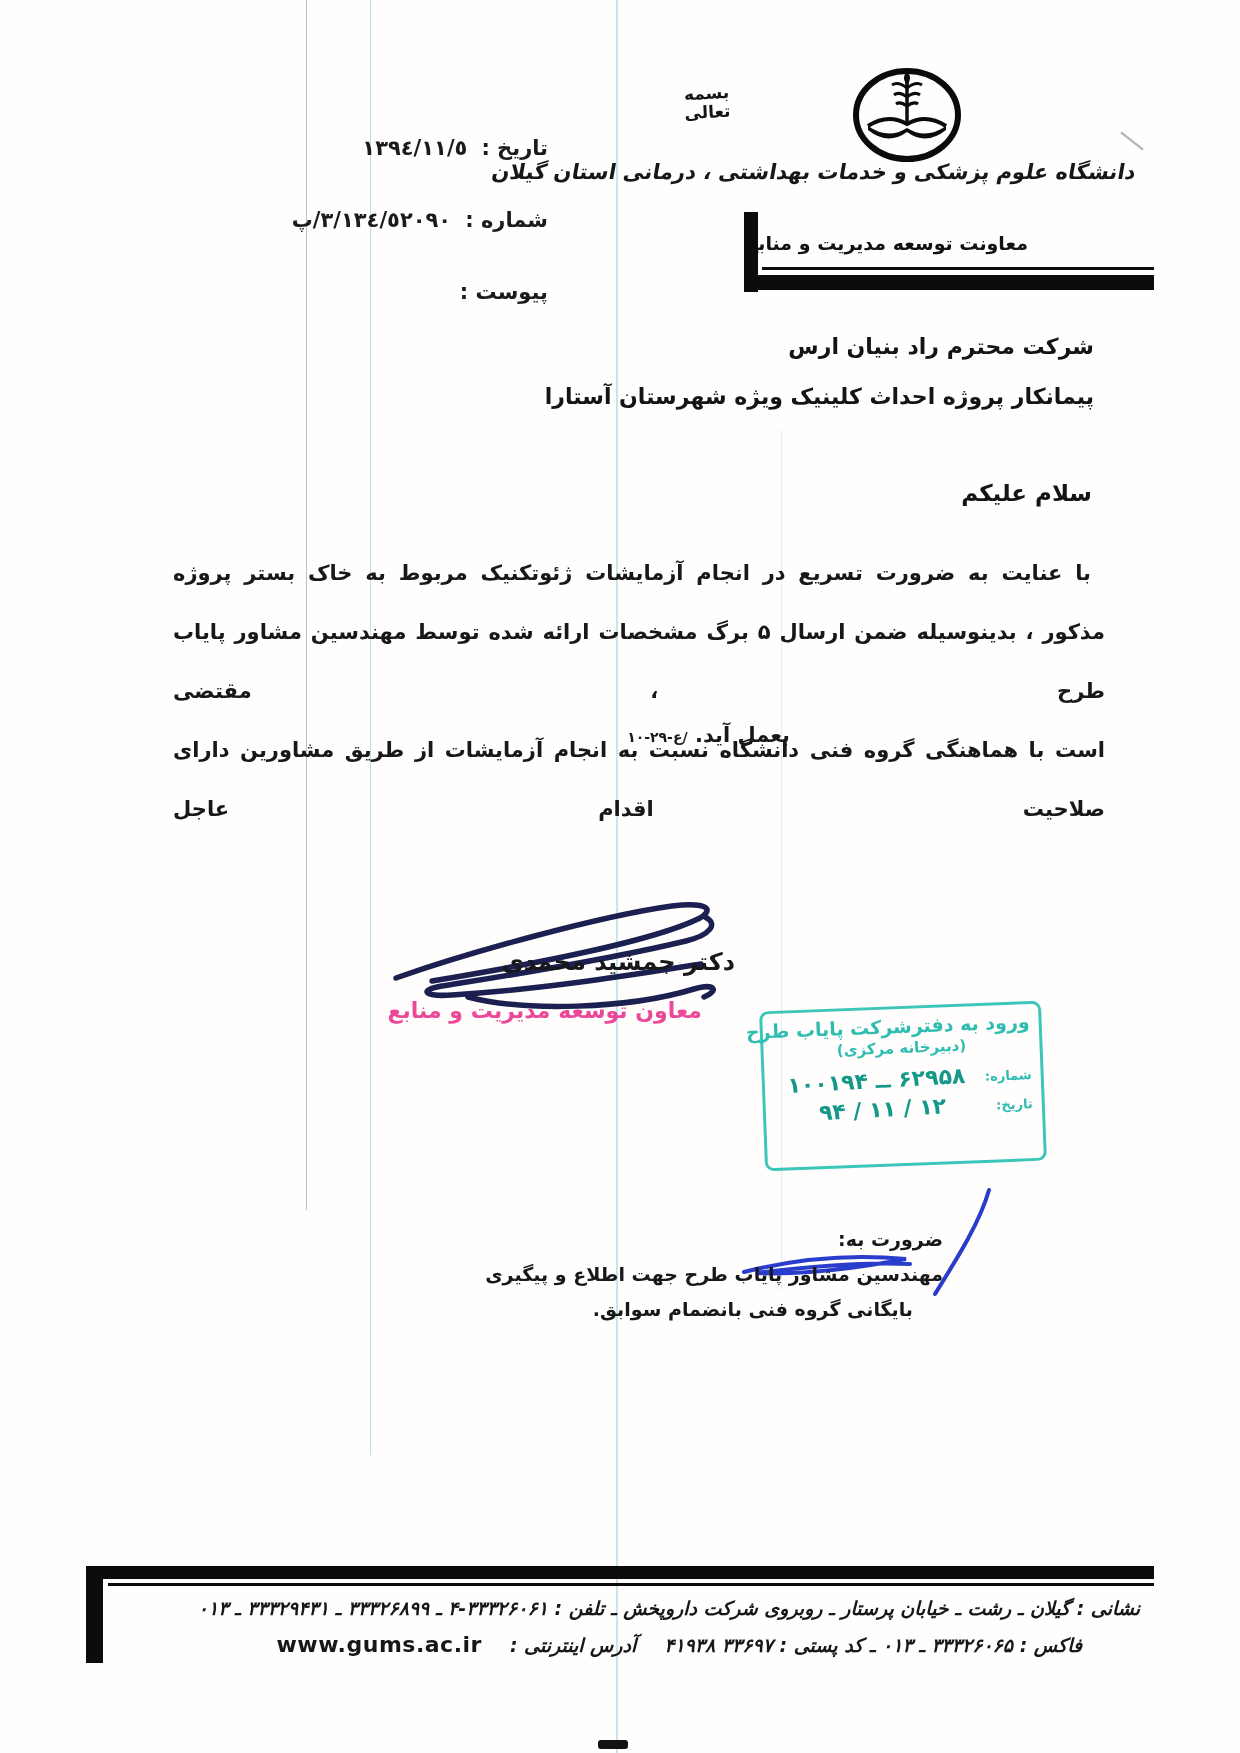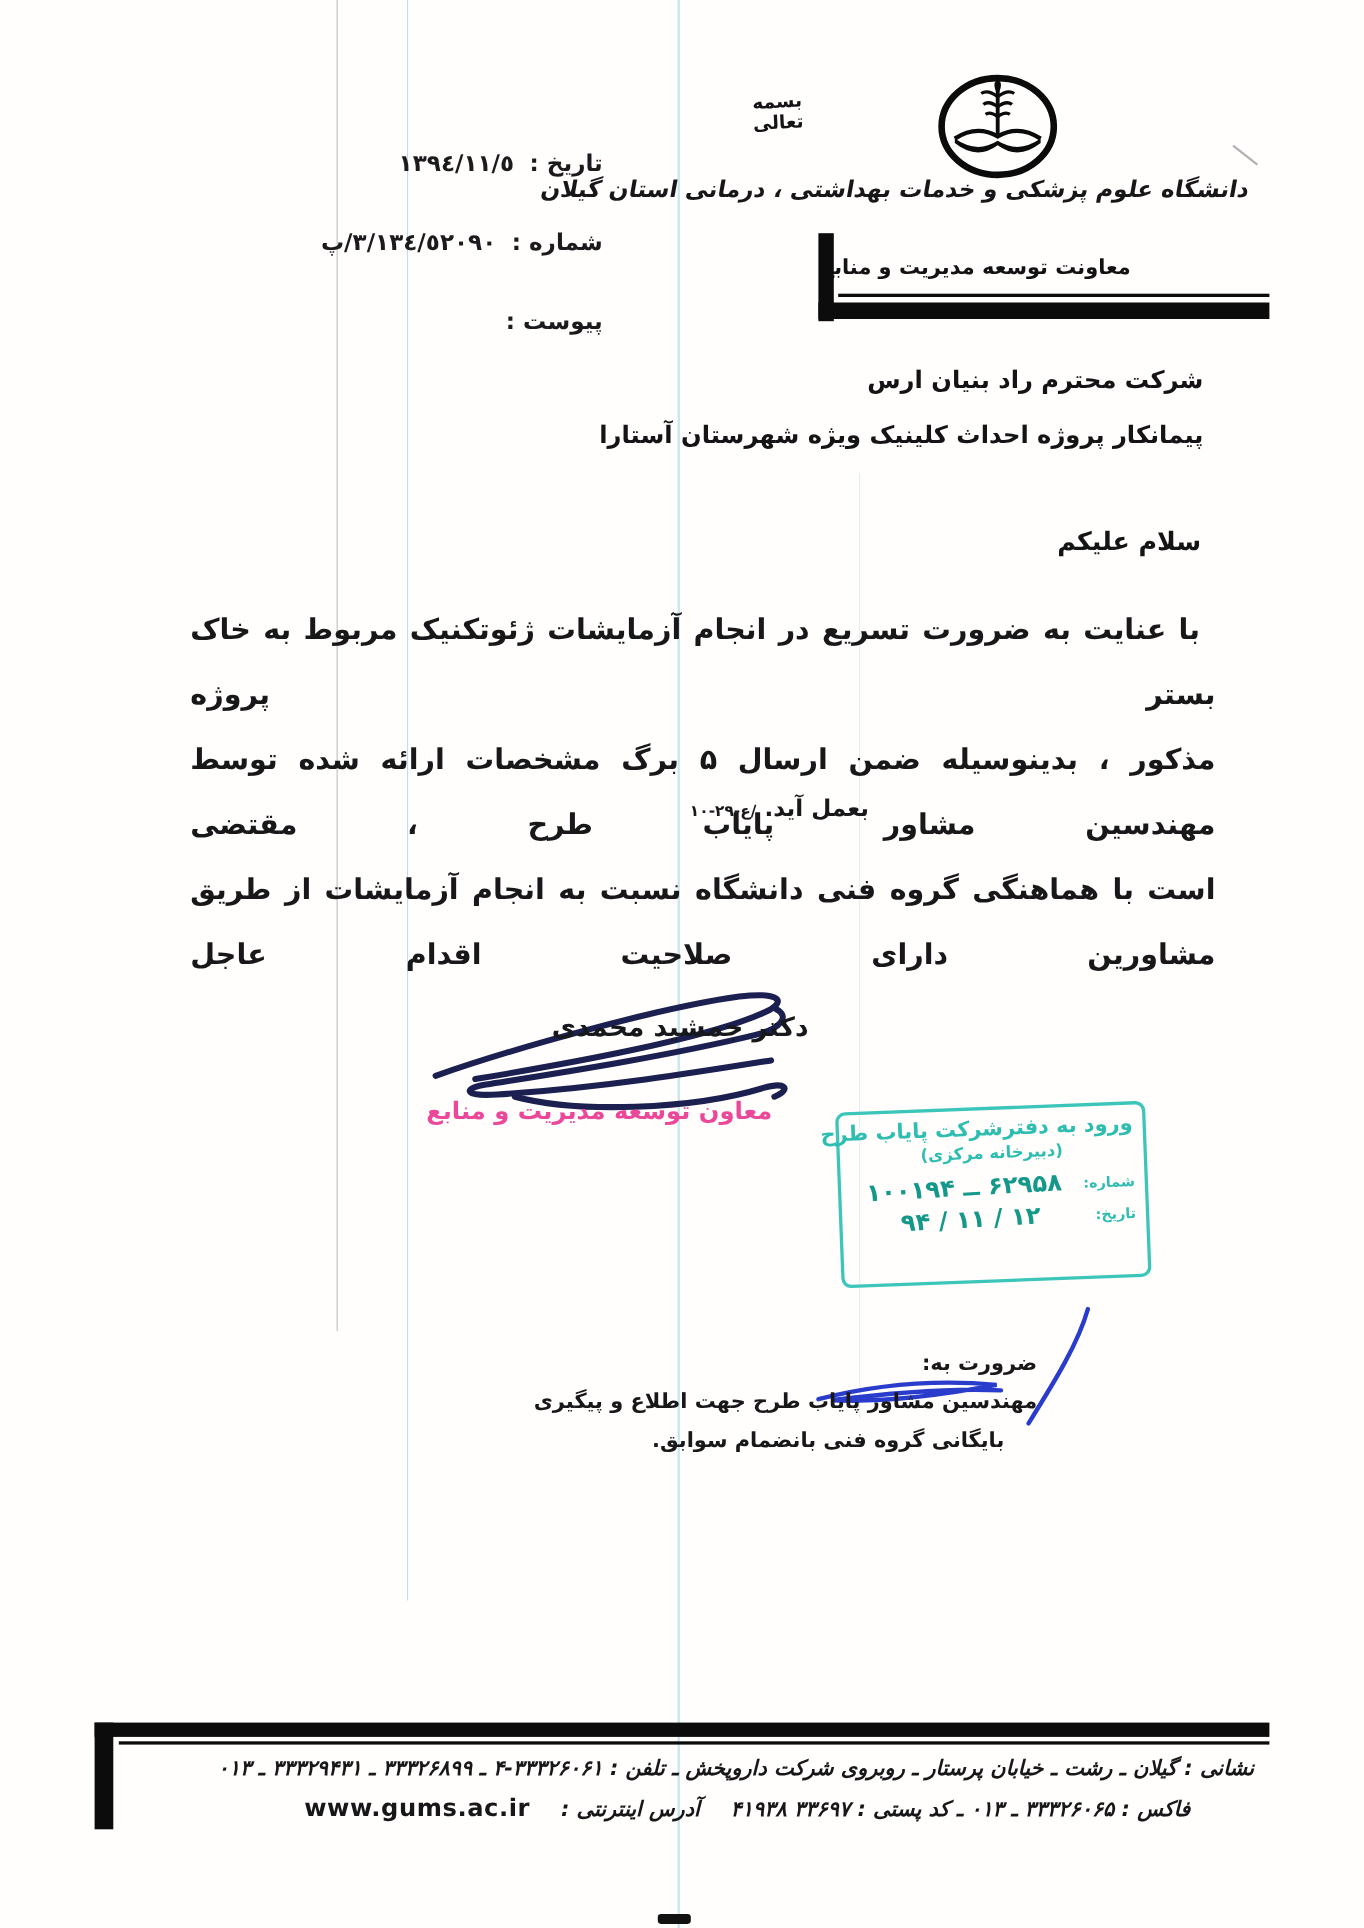--- a/index.html
+++ b/index.html
@@ -36,27 +36,27 @@
 
   .bar { background:#0c0c0c; position:absolute; }
   .hbar-v  { left:744px; top:212px; width:14px; height:80px; }
   .hbar-th { left:762px; top:267px; width:392px; height:3px; }
   .hbar-h  { left:744px; top:275px; width:410px; height:15px; }
 
   .recipient { right:146px; top:322px; direction:rtl; text-align:right; font-weight:bold; font-size:22px; line-height:50px; white-space:nowrap; color:#141416; }
 
   .salutation { right:148px; top:480px; font-size:23px; font-weight:bold; color:#141416; }
 
-  .body-text { right:135px; left:133px; top:544px; direction:rtl; font-size:26px; font-weight:bold; line-height:59px; color:#18181a;margin-left:40px; }
+  .body-text { right:135px; left:133px; top:544px; direction:rtl; font-size:21px; font-weight:bold; line-height:59px; color:#18181a;margin-left:40px; }
   .body-line { text-align:justify; text-align-last:justify; }
   .body-line.first { text-indent:14px; }
   .body-last { right:450px; top:723px; direction:rtl; font-size:21px; font-weight:bold; color:#18181a; }
   .body-last .code { font-size:14px; font-weight:bold; }
 
-  .sig-name  { right:505px; top:920px; font-size:24px; font-weight:bold; white-space:nowrap; color:#17181c; }
+  .sig-name  { right:505px; top:948px; font-size:24px; font-weight:bold; white-space:nowrap; color:#17181c; }
   .sig-title { right:538px; top:998px; font-size:22px; font-weight:bold; white-space:nowrap; color:#ec4899; }
 
   .ink-overlay { left:0; top:0; width:1240px; height:1753px; pointer-events:none; }
 
   .stamp { left:762px; top:1006px; width:282px; height:160px; border:3px solid #3cc6ba; border-radius:9px; transform:rotate(-2.2deg); direction:rtl; padding:6px 9px; }
   .stamp-title { text-align:center; color:#2ebdb0; font-size:19px; font-weight:bold; white-space:nowrap; }
   .stamp-sub   { text-align:center; color:#2ebdb0; font-size:15px; font-weight:bold; margin-top:2px; }
   .stamp-row { display:flex; direction:rtl; align-items:center; gap:6px; margin-top:10px; }
   .stamp-row.date-row { margin-top:4px; }
   .stamp-label { color:#2ebdb0; font-size:13px; font-weight:bold; white-space:nowrap; }

